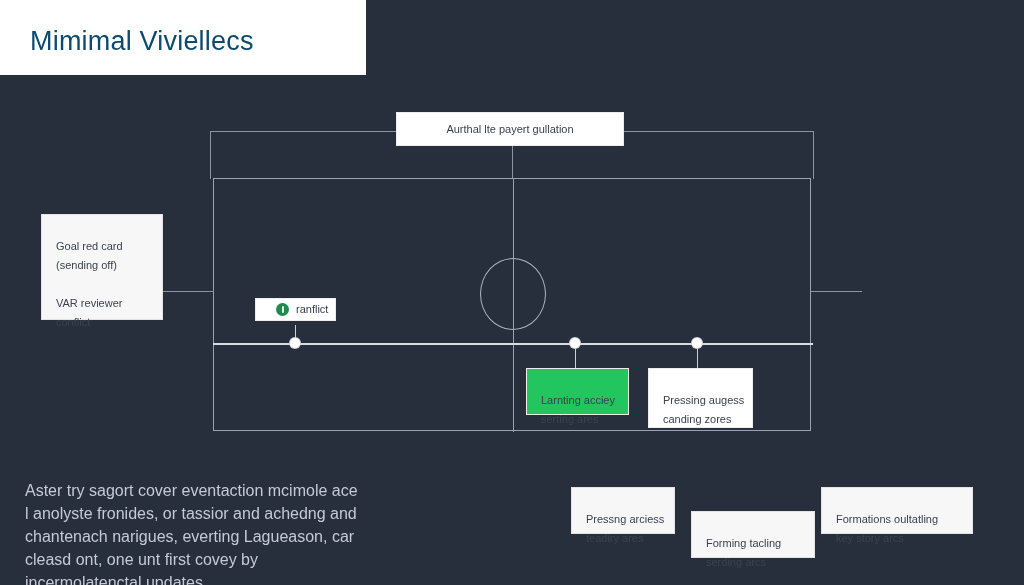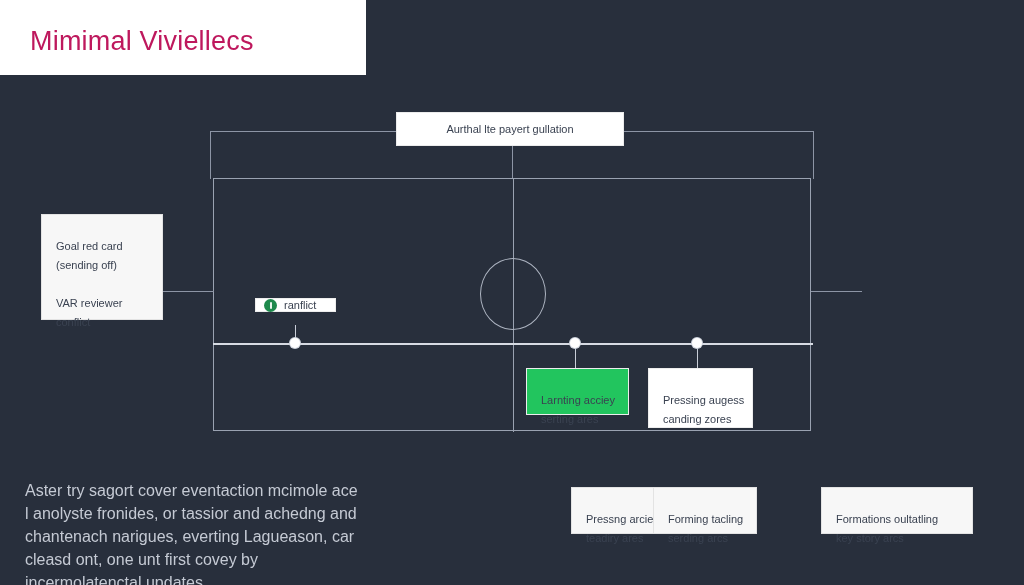--- a/index.html
+++ b/index.html
@@ -12,21 +12,21 @@
   }
   #stage{position:absolute;inset:0;width:1024px;height:585px;}
 
   
   .title-bar{
     position:absolute;left:0;top:0;width:366px;height:75px;
     background:#ffffff;
   }
   .title-text{
     position:absolute;left:30px;top:26px;
-    font-size:27px;color:#be185d;letter-spacing:.2px;
+    font-size:27px;color:#0c4a6e;letter-spacing:.2px;
     font-weight:400;white-space:nowrap;
   }
 
   
   .card{
     position:absolute;
     background:#f7f7f7;
     border:1px solid #e3e3e3;
     box-sizing:border-box;
     color:#3a4251;
@@ -66,22 +66,22 @@
     background:#ffffff;border-color:#ececec;
   }
   #top-box .label{font-size:11px;color:#3a4251;}
 
   
   #left-card{left:41px;top:214px;width:122px;height:106px;}
   #right-card{left:861px;top:214px;width:122px;height:106px;}
 
   
   #chip{
-    left:255px;top:298px;width:81px;height:14px;
-    padding:0 8px;display:flex;align-items:center;gap:7px;
+    left:255px;top:298px;width:81px;height:23px;
+    padding:0 20px;display:flex;align-items:center;gap:7px;
     background:#ffffff;border-color:#ededed;
   }
   .chip-icon{
     width:13px;height:13px;border-radius:50%;
     background:#1f8a4d;flex:0 0 13px;
     position:relative;
   }
   .chip-icon::after{
     content:"";position:absolute;left:5.5px;top:3px;
     width:2px;height:7px;background:#eaf6ee;border-radius:1px;
@@ -95,21 +95,21 @@
   
   #paragraph{
     position:absolute;left:25px;top:479px;width:340px;
     font-size:16px;line-height:23px;color:#c5cad4;
   }
 
   
   .bottom-box{height:47px;top:487px;}
   #bot-1{left:429px;width:108px;}
   #bot-2{left:571px;width:104px;}
-  #bot-3{left:653px;width:104px;}
+  #bot-3{left:691px;width:124px;margin-top:24px;}
   #bot-4{left:821px;width:152px;}
 </style>
 </head>
 <body>
 
 <div id="stage">
 
   <div class="title-bar">
     <div class="title-text">Mimimal Viviellecs</div>
   </div>

